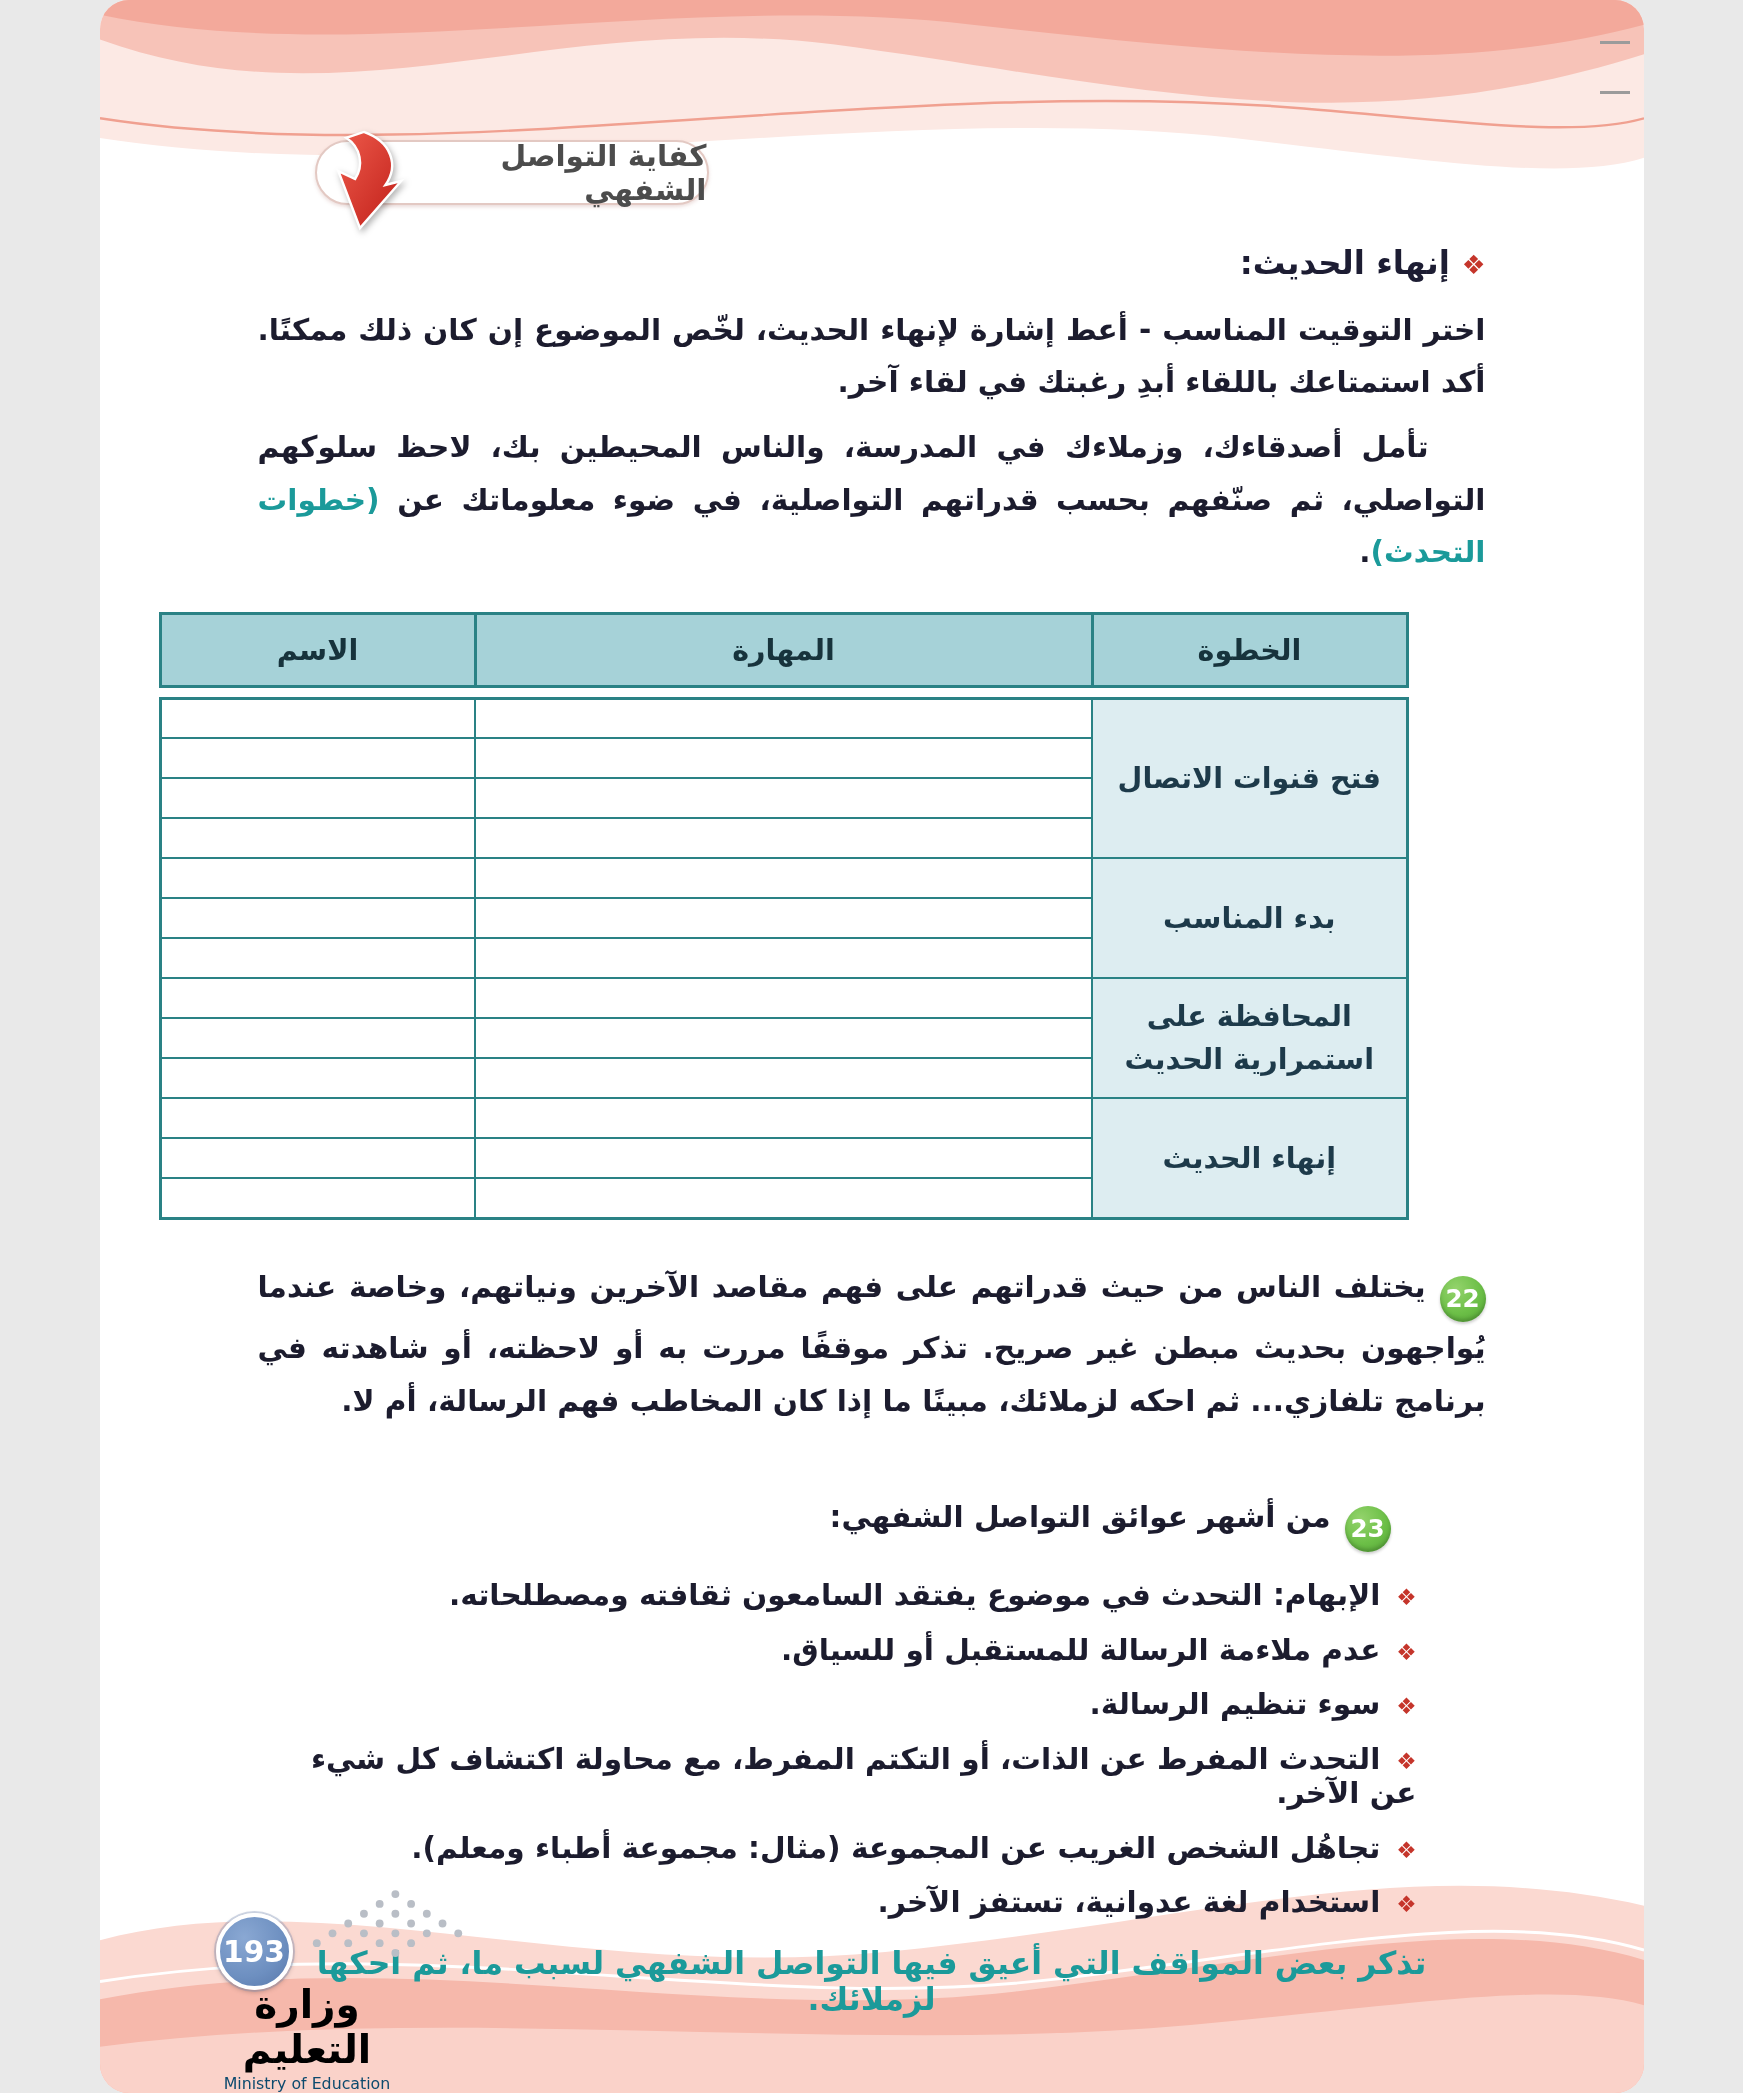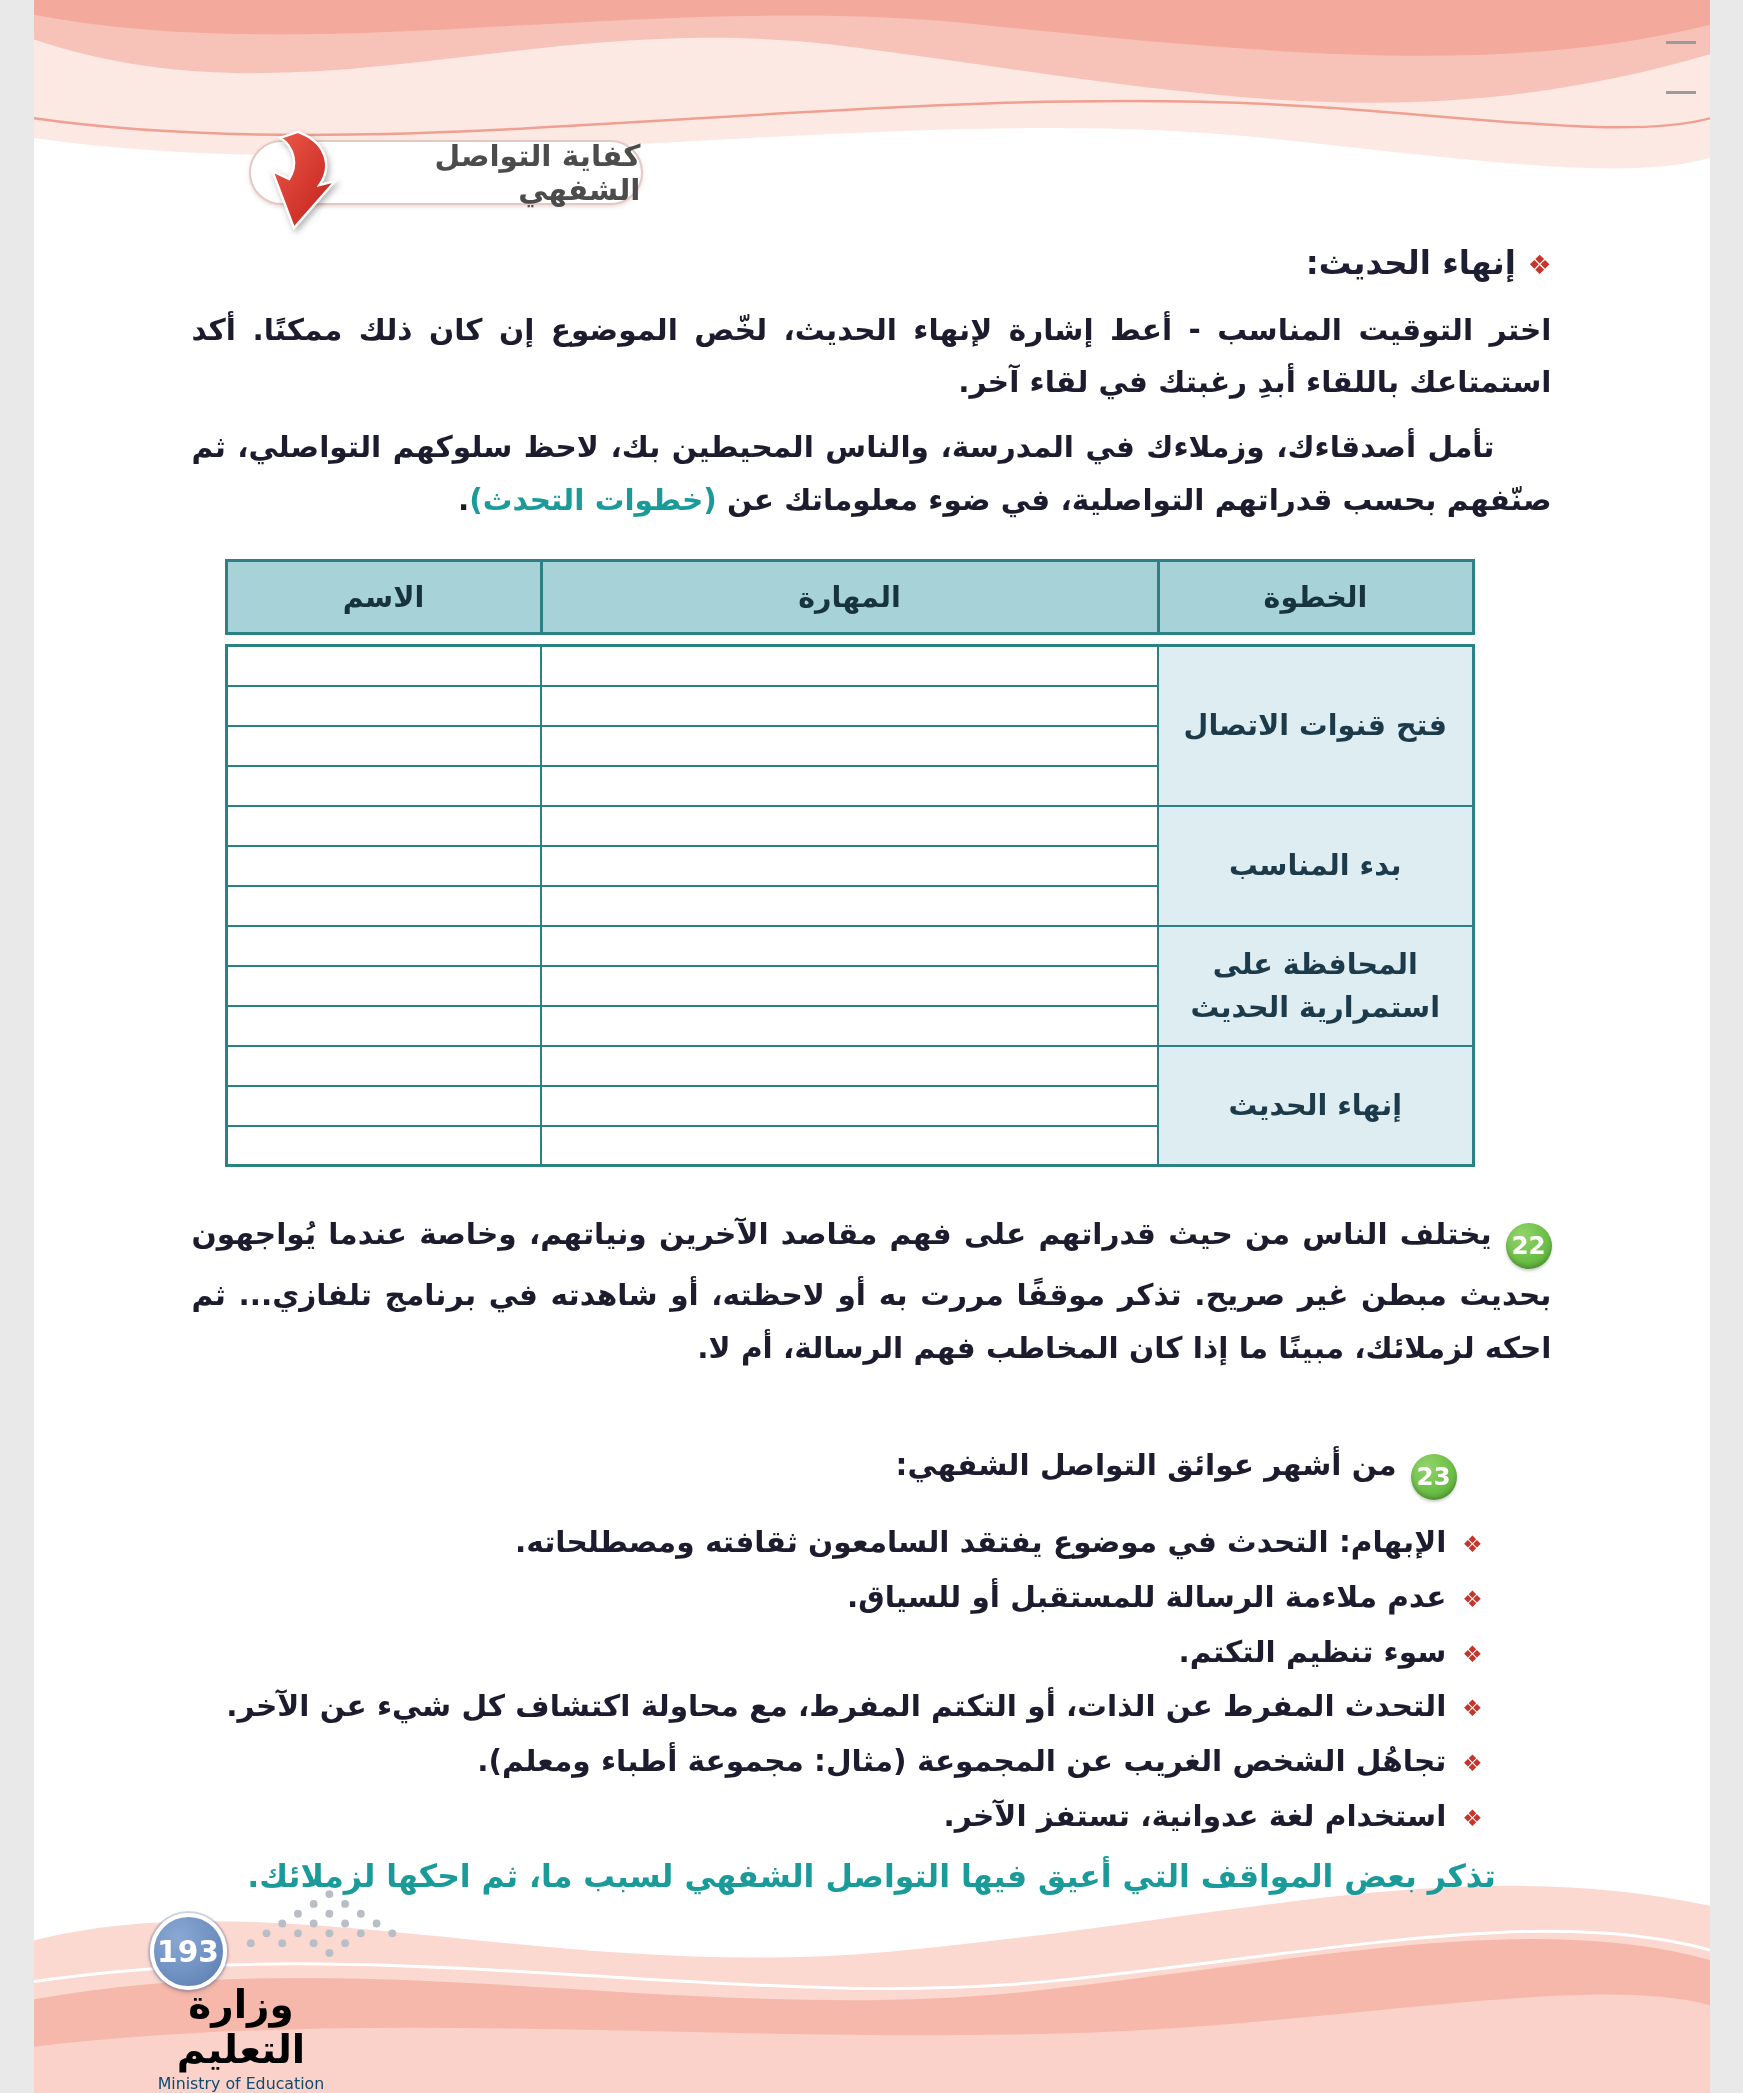--- a/index.html
+++ b/index.html
@@ -1,20 +1,21 @@
 <!DOCTYPE html>
 <html lang="ar" dir="rtl"><head>
 <meta charset="utf-8">
 <style>
   * { margin:0; padding:0; box-sizing:border-box; }
   html,body { background:#e9e9e9; }
   .page {
-    position:relative; width:1676px; height:2093px; margin:0 auto;
+    position:relative; width:1544px; height:2093px; margin:0 auto;
     background:#ffffff; overflow:hidden; direction:rtl;
     font-family:"DejaVu Sans","Liberation Sans",sans-serif;
+    border-radius:29px;
   }
   
   .deco-top { position:absolute; top:0; left:0; width:100%; height:212px; z-index:0; }
   .deco-bottom { position:absolute; bottom:0; left:0; width:100%; height:281px; z-index:0; }
   
   .corner-marks { position:absolute; top:41px; right:13.8px; z-index:2; }
   .corner-marks span { display:block; width:29.6px; height:3px; background:#9b9b9b; margin-bottom:47px; }
   
   .badge {
     position:absolute; top:140px; right:auto; left:215px; z-index:3;
@@ -203,21 +204,21 @@
       </table>
     </div>
 
     <p class="activity"><span class="num-badge">22</span><span>يختلف الناس من حيث قدراتهم على فهم مقاصد الآخرين ونياتهم، وخاصة عندما يُواجهون بحديث مبطن غير صريح. تذكر موقفًا مررت به أو لاحظته، أو شاهدته في برنامج تلفازي... ثم احكه لزملائك، مبينًا ما إذا كان المخاطب فهم الرسالة، أم لا.</span></p>
 
     <p class="activity second"><span class="num-badge">23</span><span>من أشهر عوائق التواصل الشفهي:</span></p>
 
     <ul class="obstacles">
       <li><span class="diamond">❖</span><span>الإبهام: التحدث في موضوع يفتقد السامعون ثقافته ومصطلحاته.</span></li>
       <li><span class="diamond">❖</span><span>عدم ملاءمة الرسالة للمستقبل أو للسياق.</span></li>
-      <li><span class="diamond">❖</span><span>سوء تنظيم التكتم.</span></li>
+      <li><span class="diamond">❖</span><span>سوء تنظيم الرسالة.</span></li>
       <li><span class="diamond">❖</span><span>التحدث المفرط عن الذات، أو التكتم المفرط، مع محاولة اكتشاف كل شيء عن الآخر.</span></li>
       <li><span class="diamond">❖</span><span>تجاهُل الشخص الغريب عن المجموعة (مثال: مجموعة أطباء ومعلم).</span></li>
       <li><span class="diamond">❖</span><span>استخدام لغة عدوانية، تستفز الآخر.</span></li>
     </ul>
 
     <p class="closing">تذكر بعض المواقف التي أعيق فيها التواصل الشفهي لسبب ما، ثم احكها لزملائك.</p>
   </div>
 
   <svg class="deco-bottom" viewBox="0 0 1770 285" preserveAspectRatio="none">
     <path d="M0,130 C250,70 550,172 900,142 C1250,112 1500,40 1770,95 L1770,285 L0,285 Z" fill="#fbd9d1"></path>

